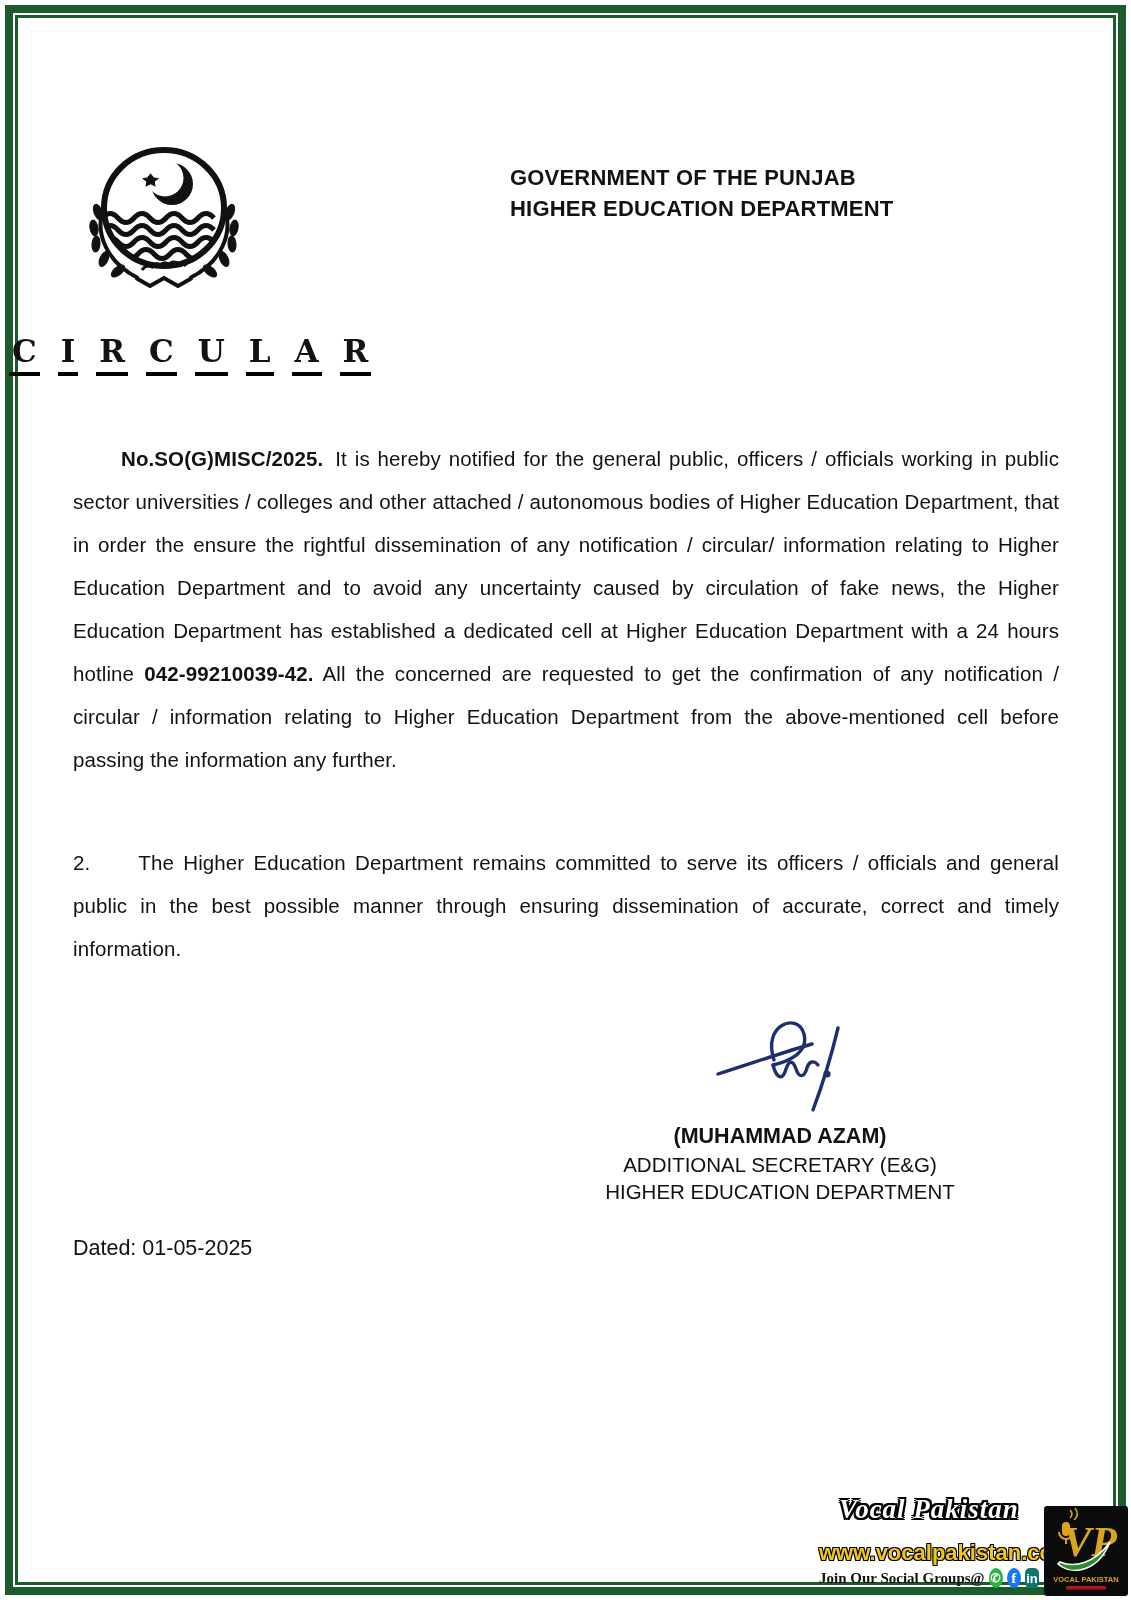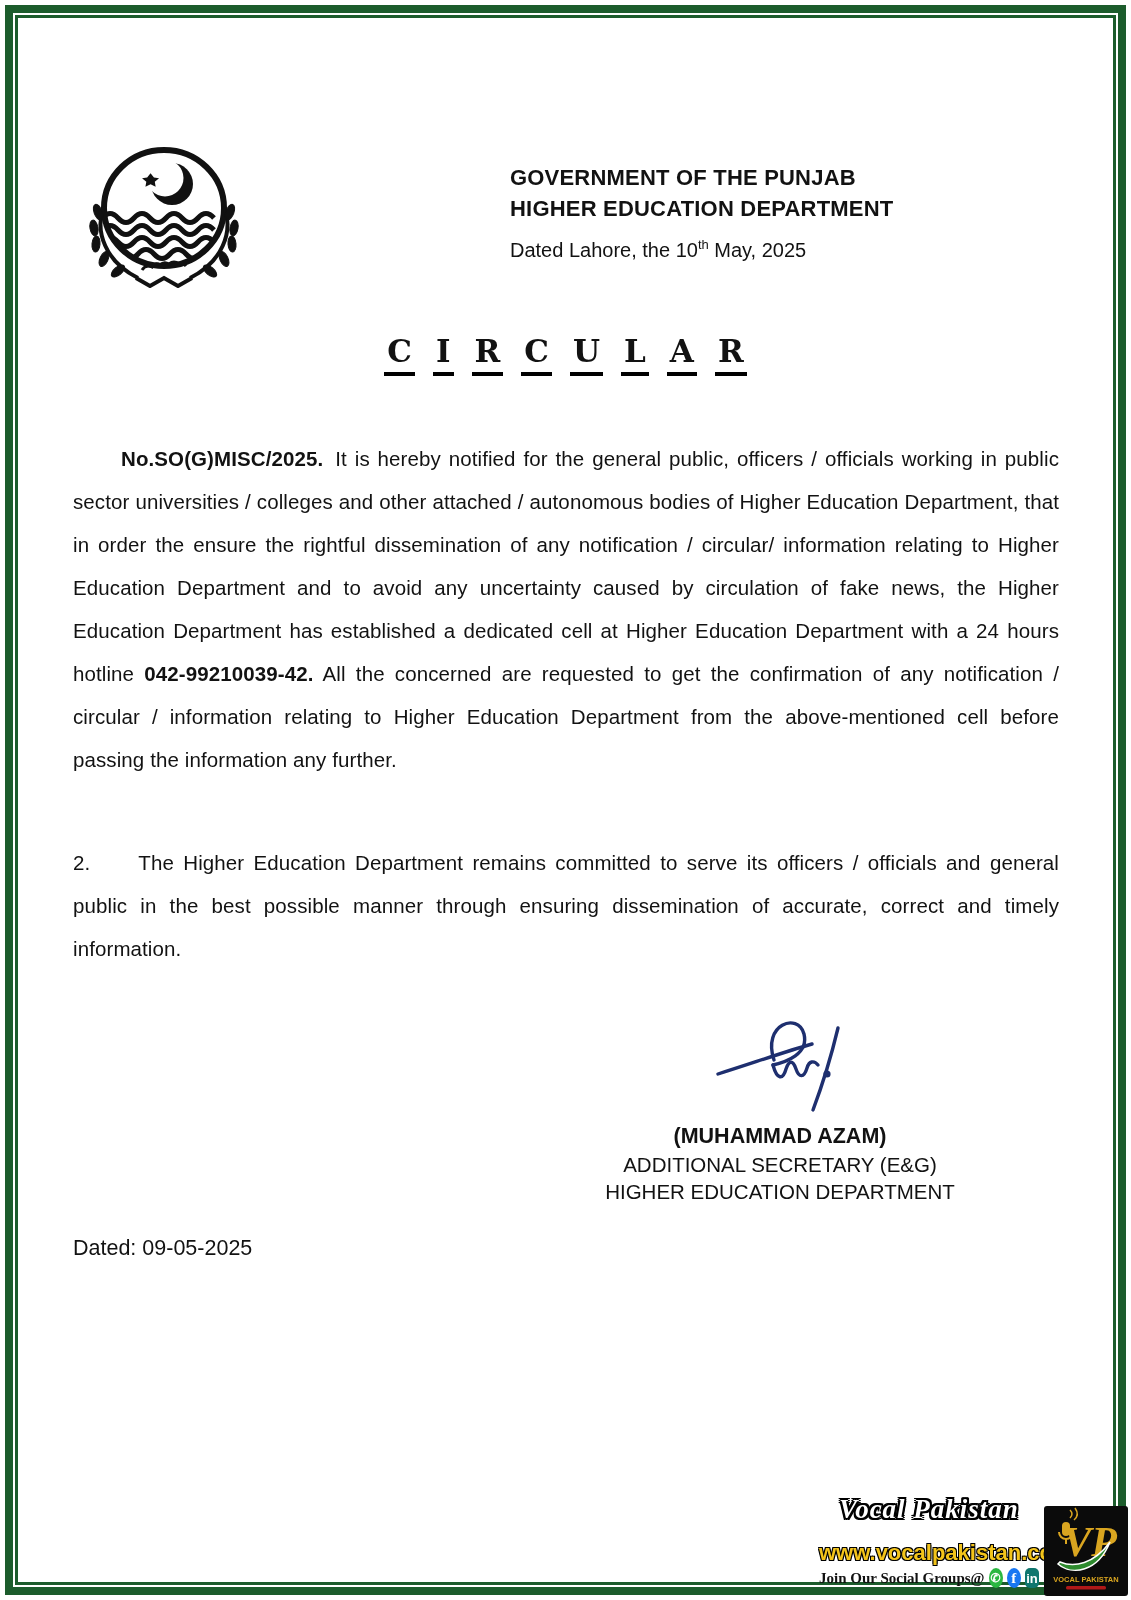--- a/index.html
+++ b/index.html
@@ -11,21 +11,21 @@
   .border-outer{ position:absolute; inset:5px; border:8px solid var(--green); }
   .border-inner{ position:absolute; inset:15px; border:3px solid var(--green); }
 
   .crest{ position:absolute; left:80px; top:146px; }
 
   .head-text{ position:absolute; left:510px; top:162px; width:490px; text-align:left; }
   .head-org{ font-weight:bold; font-size:22px; line-height:31px; letter-spacing:.2px; }
   .head-date{ margin-top:13px; font-size:20px; }
   .head-date sup{ font-size:13px; }
 
-  .circular-title{ position:absolute; left:0; right:0; top:333px; text-align:center; }
+  .circular-title{ position:absolute; left:0; right:0; top:333px; text-align:left; }
   .circular-title .ltr{
     display:inline-block; margin:0 9px; padding:0 3px 3px;
     font-family:"DejaVu Serif", serif; font-weight:bold; font-size:31px;
     border-bottom:4px solid #000;
   }
 
   .para{ position:absolute; left:73px; width:986px; font-size:20.5px; line-height:43px;
          text-align:justify; letter-spacing:.1px; }
   .para1{ top:416px; }
   .para2{ top:820px; }
@@ -105,21 +105,20 @@
         <ellipse cx="144" cy="113" rx="4" ry="8" transform="rotate(-25 144 113)"></ellipse>
         <ellipse cx="130" cy="125" rx="4" ry="8" transform="rotate(-50 130 125)"></ellipse>
         <path d="M56 132 l 14 8 l 14 -8 l 14 8 l 14 -8" fill="none" stroke-width="4"></path>
       </g>
     </svg>
   </div>
 
   <div class="head-text">
     <div class="head-org">GOVERNMENT OF THE PUNJAB</div>
     <div class="head-org">HIGHER EDUCATION DEPARTMENT</div>
-    <div class="head-date"><span>Dated Lahore, the 10</span><sup>th</sup><span> May, 2025</span></div>
   </div>
 
   <div class="circular-title">
     <span class="ltr">C</span><span class="ltr">I</span><span class="ltr">R</span><span class="ltr">C</span><span class="ltr">U</span><span class="ltr">L</span><span class="ltr">A</span><span class="ltr">R</span>
   </div>
 
   <p class="para para1"><span class="ref-bold">No.SO(G)MISC/2025.</span><span>It is hereby notified for the general public, officers / officials working in public sector universities / colleges and other attached / autonomous bodies of Higher Education Department, that in order the ensure the rightful dissemination of any notification / circular/ information relating to Higher Education Department and to avoid any uncertainty caused by circulation of fake news, the Higher Education Department has established a dedicated cell at Higher Education Department with a 24 hours hotline </span><span class="hotline">042-99210039-42.</span><span> All the concerned are requested to get the confirmation of any notification / circular / information relating to Higher Education Department from the above-mentioned cell before passing the information any further.</span></p>
 
   <p class="para para2"><span class="pnum">2.</span><span>The Higher Education Department remains committed to serve its officers / officials and general public in the best possible manner through ensuring dissemination of accurate, correct and timely information.</span></p>
 
@@ -134,21 +133,21 @@
       <circle cx="115" cy="66" r="3.6" fill="#1e2f6f"></circle>
     </svg>
   </div>
 
   <div class="sign-block">
     <div class="sign-name">(MUHAMMAD AZAM)</div>
     <div class="sign-title">ADDITIONAL SECRETARY (E&amp;G)</div>
     <div class="sign-title">HIGHER EDUCATION DEPARTMENT</div>
   </div>
 
-  <div class="dated-line">Dated: 09-05-2025</div>
+  <div class="dated-line">Dated: 01-05-2025</div>
 
   <div class="wm-text">
     <div class="wm-brand">Vocal Pakistan</div>
     <div class="wm-url">www.vocalpakistan.com</div>
     <div class="wm-social">
       <span class="wm-social-label">Join Our Social Groups@</span>
       <span class="soc wa">✆</span>
       <span class="soc fb">f</span>
       <span class="soc li">in</span>
     </div>

